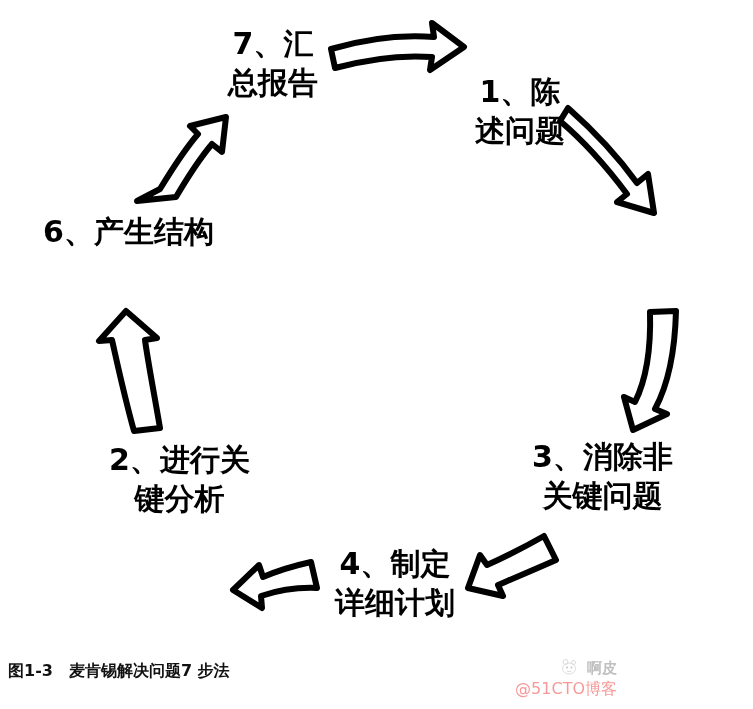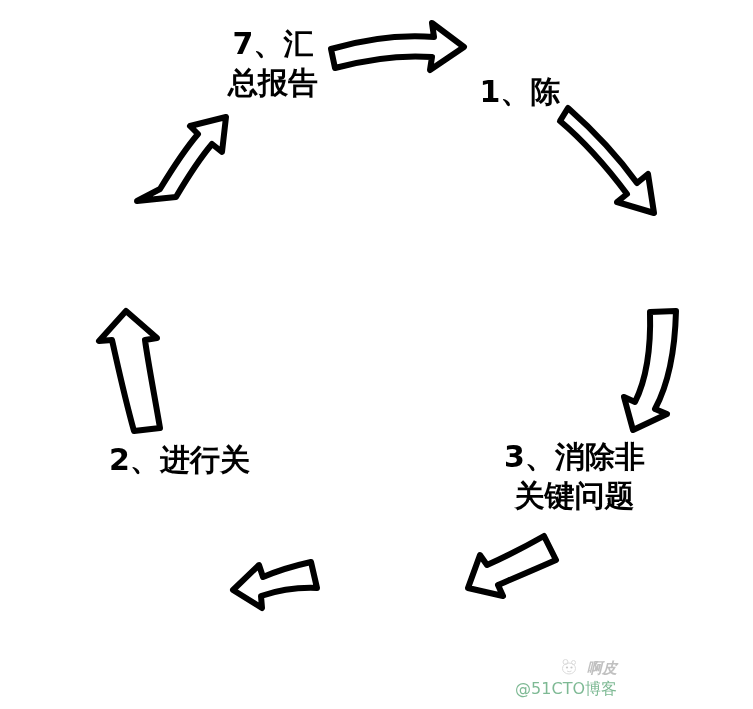--- a/index.html
+++ b/index.html
@@ -45,21 +45,21 @@
   }
   .step-label .line {
     display: block;
   }
   .step-label.align-center { text-align: center; }
 
   
   #step-7 { left: 208px; top: 24px;  width: 130px; }
   #step-1 { left: 455px; top: 24px;  width: 130px; margin-top: 48px; }
   #step-2 { left: 580px; top: 212px; width: 135px; }
-  #step-3 { left: 487px; top: 437px; width: 175px; }
+  #step-3 { left: 515px; top: 437px; width: 175px; }
   #step-4 { left: 320px; top: 544px; width: 150px; }
   #step-5 { left: 92px;  top: 440px; width: 175px; }
   #step-6 { left: 16px;  top: 212px; width: 225px; }
 
   #caption {
     position: absolute;
     left: 8px;
     top: 661px;
     font-family: "DejaVu Sans", "Liberation Sans", sans-serif;
     font-size: 16px;
@@ -82,26 +82,25 @@
     align-items: center;
     justify-content: flex-end;
     gap: 4px;
     height: 26px;
   }
   #watermark .wm-name {
     font-family: "DejaVu Sans", "Liberation Sans", sans-serif;
     font-size: 15px;
     font-weight: bold;
     color: #8d8d8d;
-    font-style: italic;
   }
   #watermark .wm-site {
     font-family: "DejaVu Sans", "Liberation Sans", sans-serif;
     font-size: 16px;
-    color: #15803d;
+    color: #ef4444;
     letter-spacing: 0px;
     text-align: right;
     line-height: 20px;
     margin-top: -2px;
   }
   #watermark .wm-avatar {
     width: 22px;
     height: 20px;
   }
 </style>
@@ -183,38 +182,46 @@
     </g>
   </svg>
 
   <div class="step-label align-center" id="step-7">
     <span class="line">7、汇</span>
     <span class="line">总报告</span>
   </div>
 
   <div class="step-label align-center" id="step-1">
     <span class="line">1、陈</span>
+    <span class="line">述问题</span>
   </div>
 
   <div class="step-label align-center" id="step-2">
   </div>
 
   <div class="step-label align-center" id="step-3">
     <span class="line">3、消除非</span>
     <span class="line">关键问题</span>
   </div>
 
+  <div class="step-label align-center" id="step-4">
+    <span class="line">4、制定</span>
+    <span class="line">详细计划</span>
+  </div>
 
   <div class="step-label align-center" id="step-5">
     <span class="line">2、进行关</span>
+    <span class="line">键分析</span>
   </div>
 
   <div class="step-label align-center" id="step-6">
-  </div>
-
+    <span class="line">6、产生结构</span>
+  </div>
+
+  <div id="caption">图1-3　麦肯锡解决问题7 步法</div>
 
   <div id="watermark">
     <div class="wm-row">
       <svg class="wm-avatar" viewBox="0 0 44 40">
         <ellipse cx="16" cy="21" rx="13" ry="11" fill="none" stroke="#bdbdbd" stroke-width="2"></ellipse>
         <circle cx="9" cy="8" r="5" fill="none" stroke="#bdbdbd" stroke-width="2"></circle>
         <circle cx="25" cy="9" r="4" fill="none" stroke="#bdbdbd" stroke-width="2"></circle>
         <circle cx="12" cy="19" r="2.2" fill="#9e9e9e"></circle>
         <circle cx="21" cy="19" r="2.2" fill="#9e9e9e"></circle>
         <path d="M 12,26 Q 16,29 21,26" fill="none" stroke="#bdbdbd" stroke-width="2"></path>

